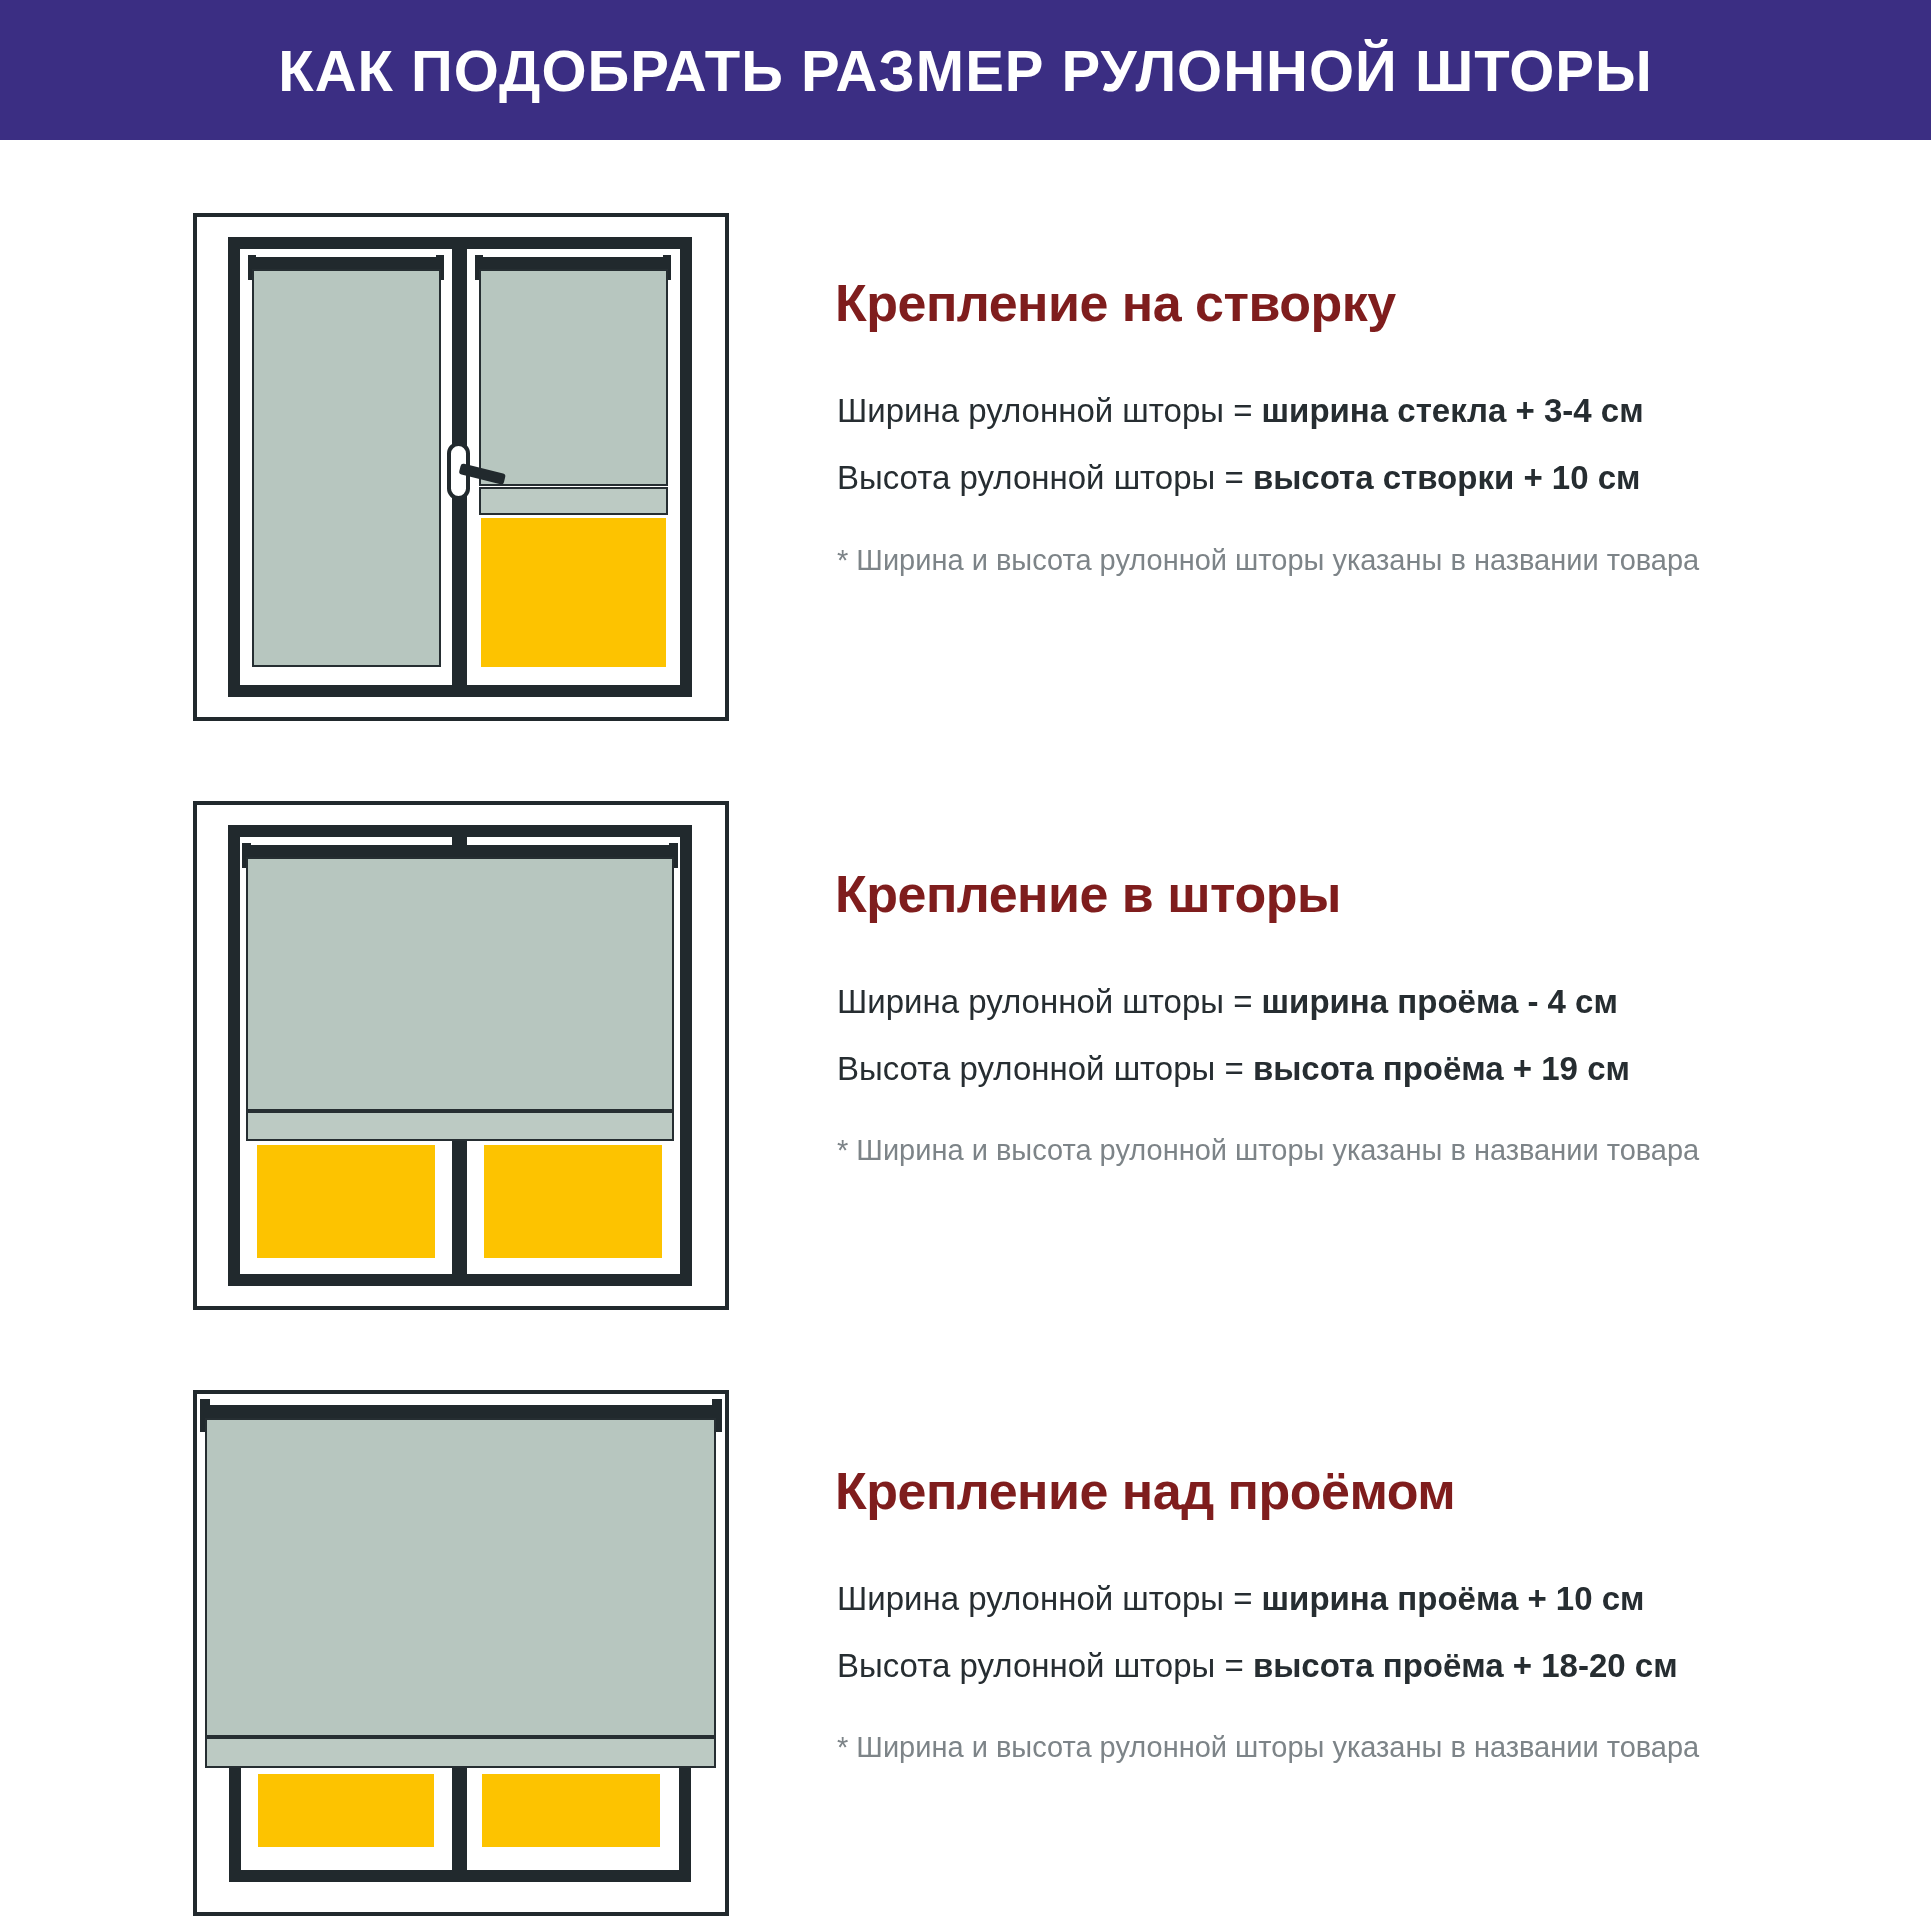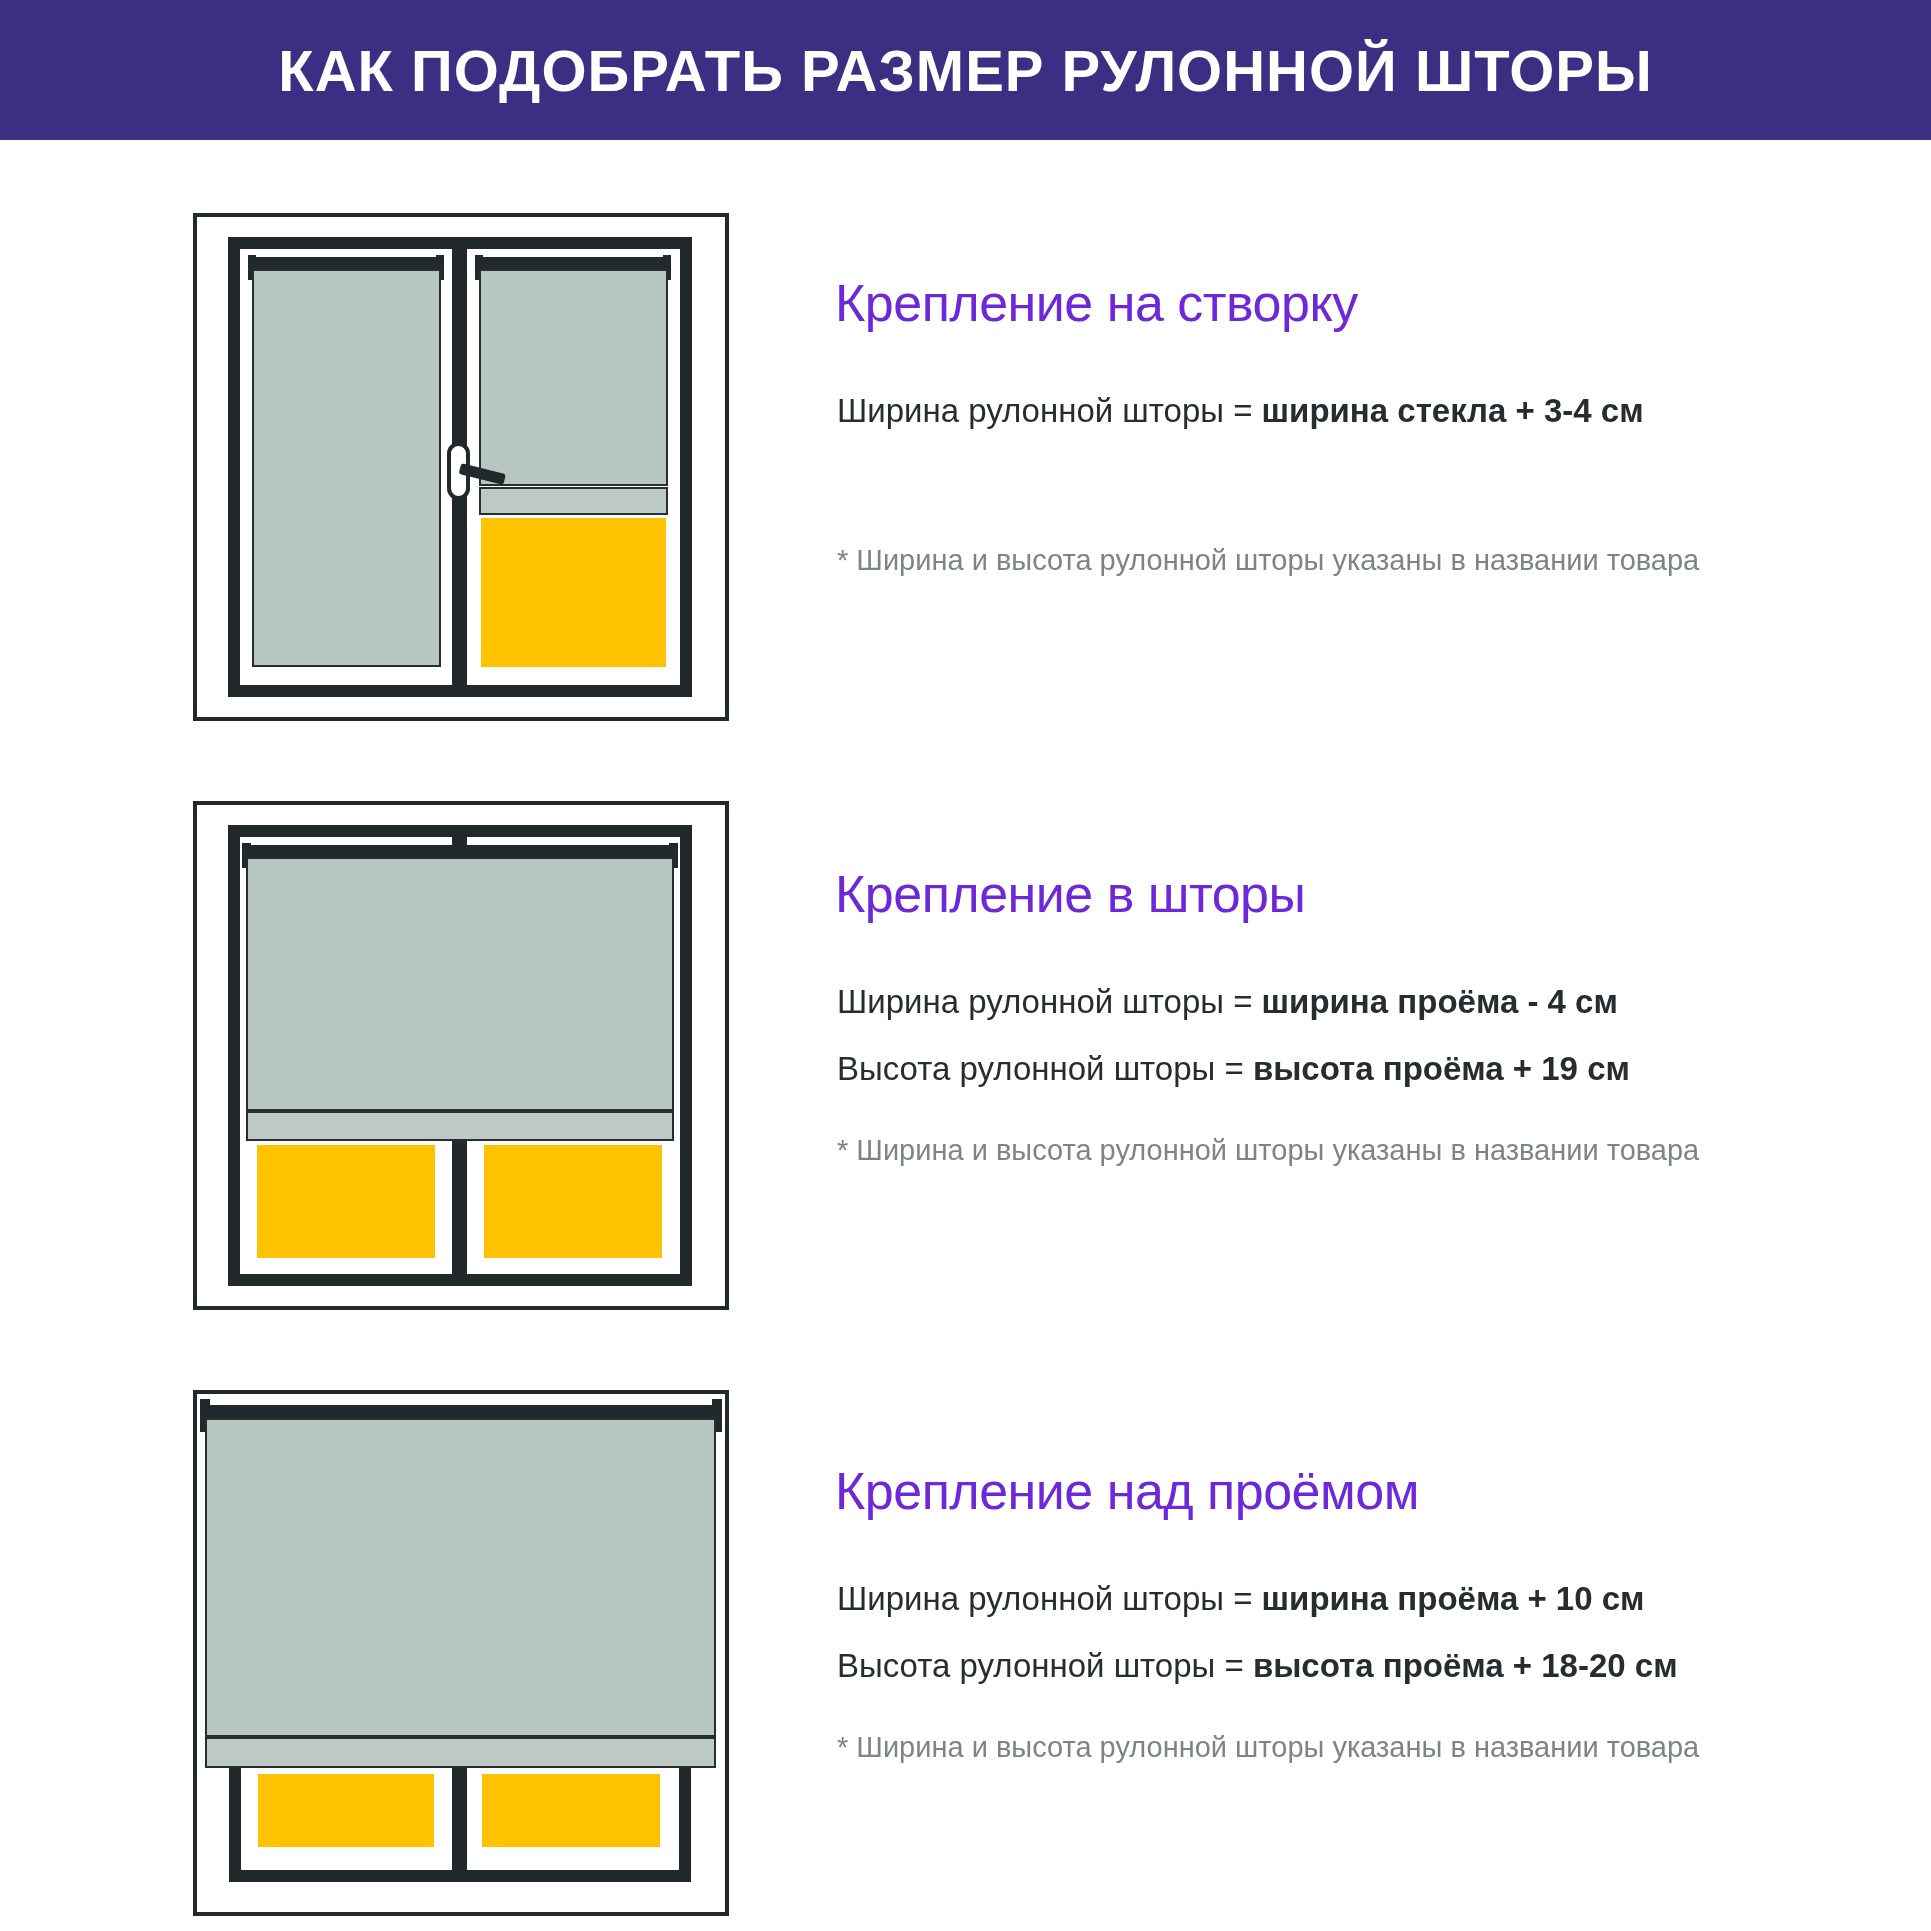--- a/index.html
+++ b/index.html
@@ -18,21 +18,21 @@
     display: flex; align-items: center; justify-content: center;
   }
   .header h1 {
     color: #ffffff; font-size: 58px; font-weight: bold; letter-spacing: 1px;
     white-space: nowrap;
   }
 
   
   .sec-title {
     position: absolute; left: 835px;
-    font-size: 52px; font-weight: normal; color: #6d28d9; letter-spacing: -0.5px;
+    font-size: 52px; font-weight: bold; color: #7f1d1d; letter-spacing: -0.5px;
     white-space: nowrap;
   }
   .formulas { position: absolute; left: 837px; }
   .formula {
     font-size: 33px; color: #262D31; line-height: 42px; margin-bottom: 13.5px;
     white-space: nowrap;
     margin-top: 25px;
   }
   .formula .val { font-weight: bold; }
   .footnote {
@@ -130,20 +130,21 @@
         <div class="strip"></div>
         <div class="glass"></div>
       </div>
       <div class="handle"></div>
       <div class="lever"></div>
     </div>
   </div>
   <h2 class="sec-title" id="t1-title">Крепление на створку</h2>
   <div class="formulas" id="t1-formulas">
     <p class="formula"><span>Ширина рулонной шторы = </span><span class="val">ширина стекла + 3-4 см</span></p>
+    <p class="formula"><span>Высота рулонной шторы = </span><span class="val">высота створки + 10 см</span></p>
   </div>
   <p class="footnote" id="t1-foot">* Ширина и высота рулонной шторы указаны в названии товара</p>
 </section>
 
 <section>
   <div class="illus" id="w2">
     <div class="frame">
       <div class="mullion"></div>
       <div class="glass glass-l"></div>
       <div class="glass glass-r"></div>

